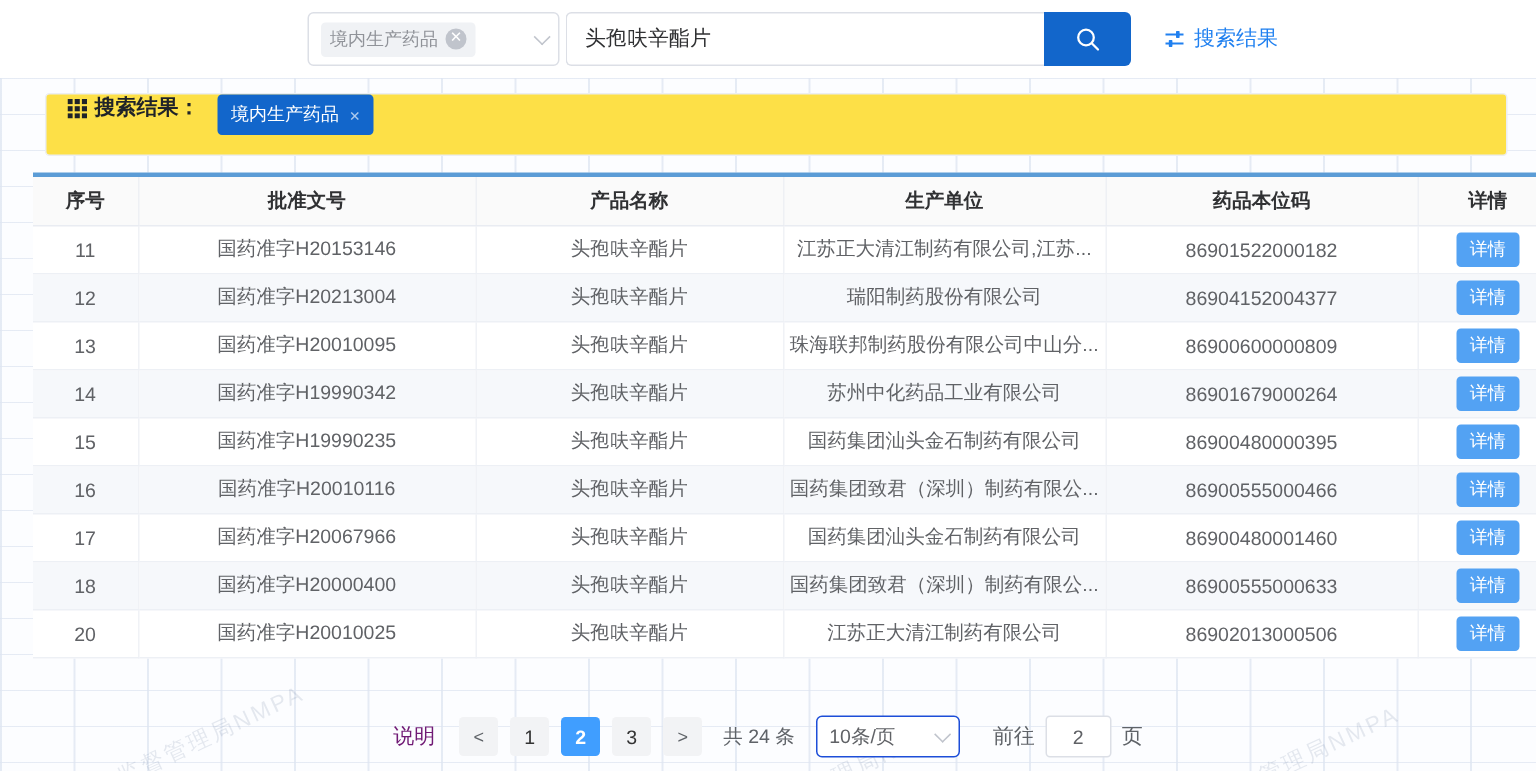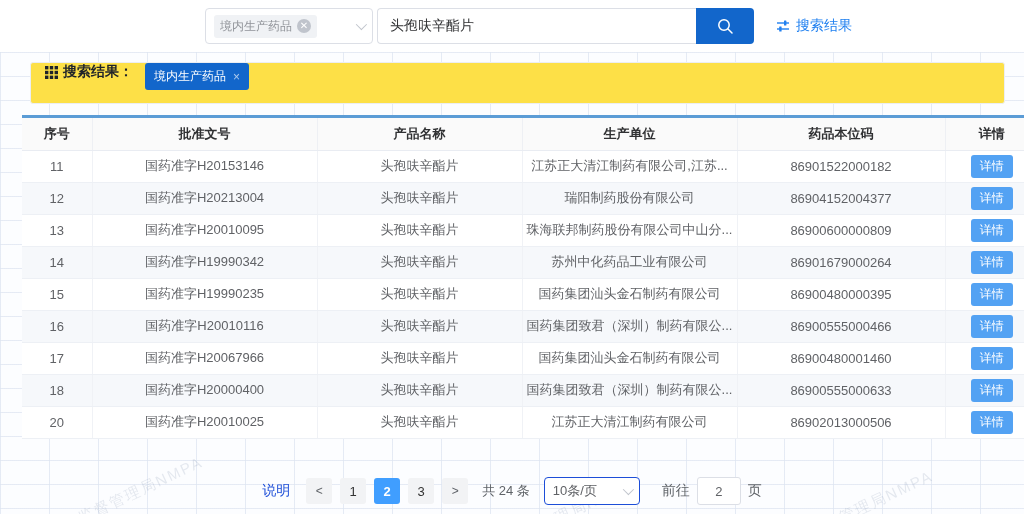--- a/index.html
+++ b/index.html
@@ -93,21 +93,21 @@
   .detail-btn {
     background:#53a2f3; color:#fff; border:none; border-radius:3px; font-size:12px;
     padding:3px 9px; cursor:pointer; font-family:inherit;
   }
 
   
   .pagination {
     position:absolute; left:0; top:477px; width:1024px; z-index:2;
     display:flex; align-items:center; justify-content:center; gap:8px;
   }
-  .note-link { color:#1d4ed8; font-size:14px; margin-right:8px; cursor:pointer; }
+  .note-link { color:#701a75; font-size:14px; margin-right:8px; cursor:pointer; }
   .page-btn {
     min-width:26px; height:26px; border-radius:3px; background:#f2f3f5; color:#333;
     display:flex; align-items:center; justify-content:center; font-size:13px; cursor:pointer;
     padding:0 5px; user-select:none;
   }
   .page-btn.arrow { color:#5f6368; font-size:12px; }
   .page-btn.active { background:#409eff; color:#fff; font-weight:bold; }
   .total-text { color:#5f6368; font-size:13px; margin:0 6px; }
   .size-select {
     width:96px; height:28px; background:#fff; border:1px solid #1d4ed8; border-radius:4px;

